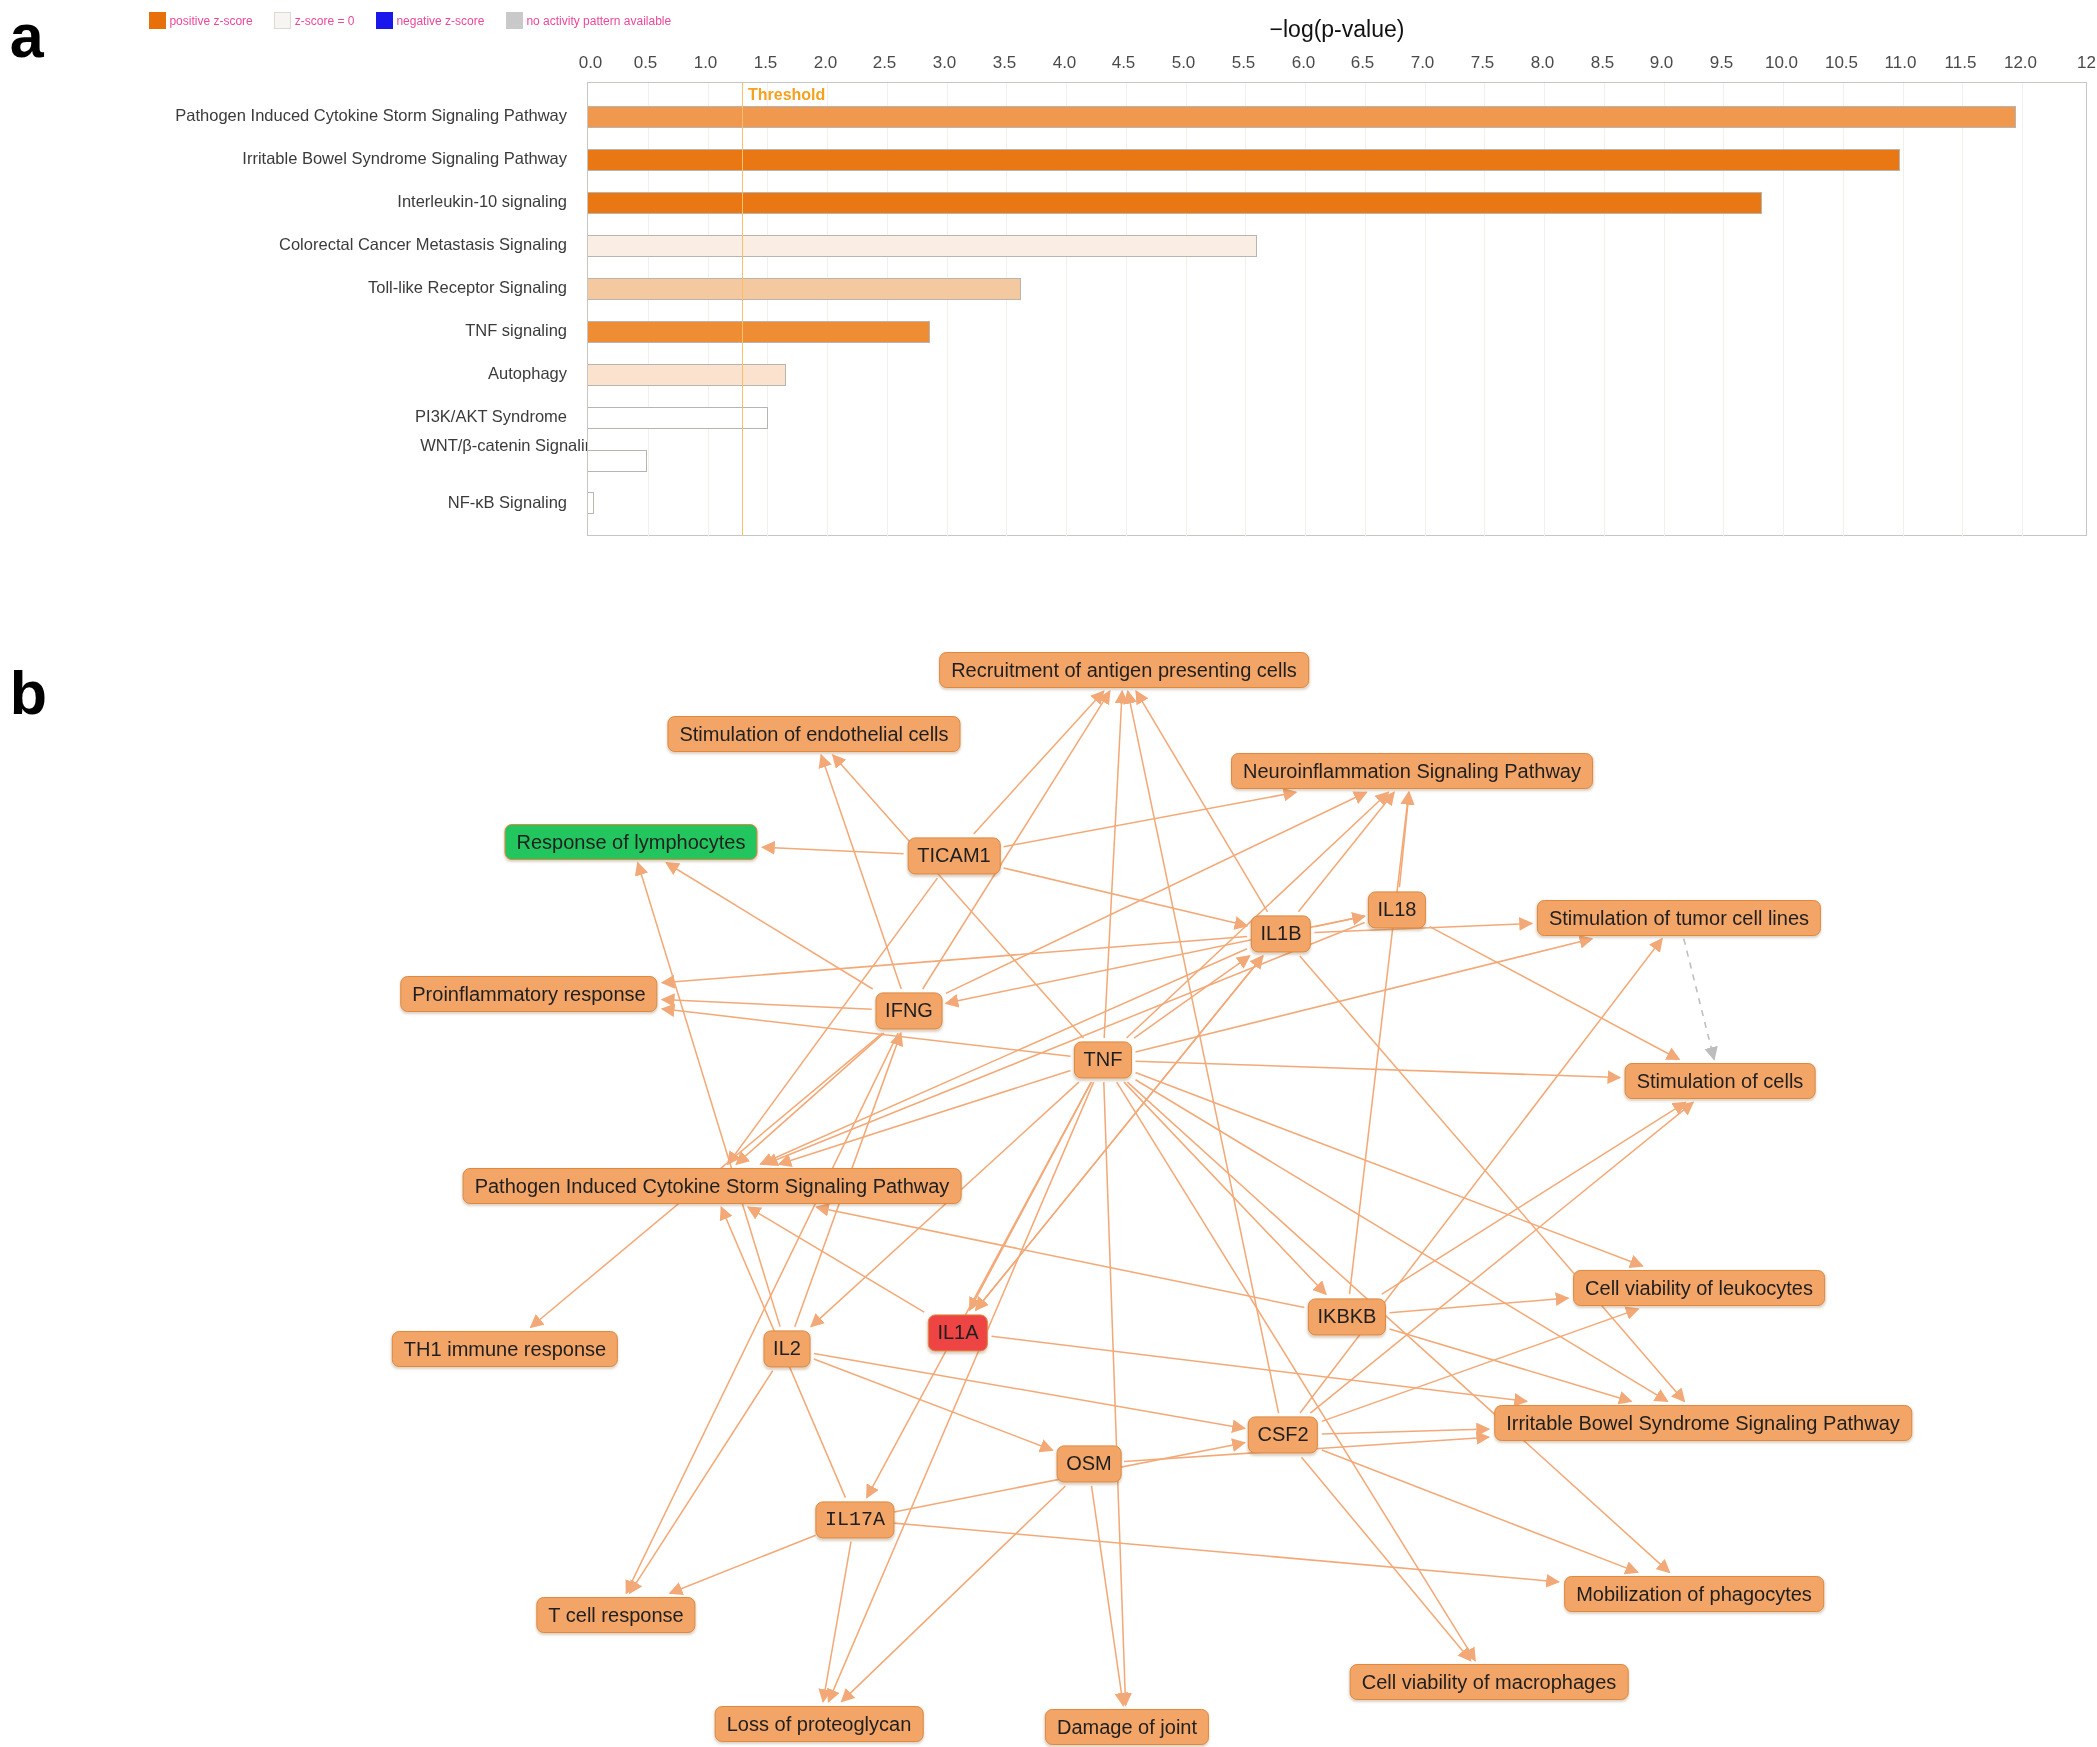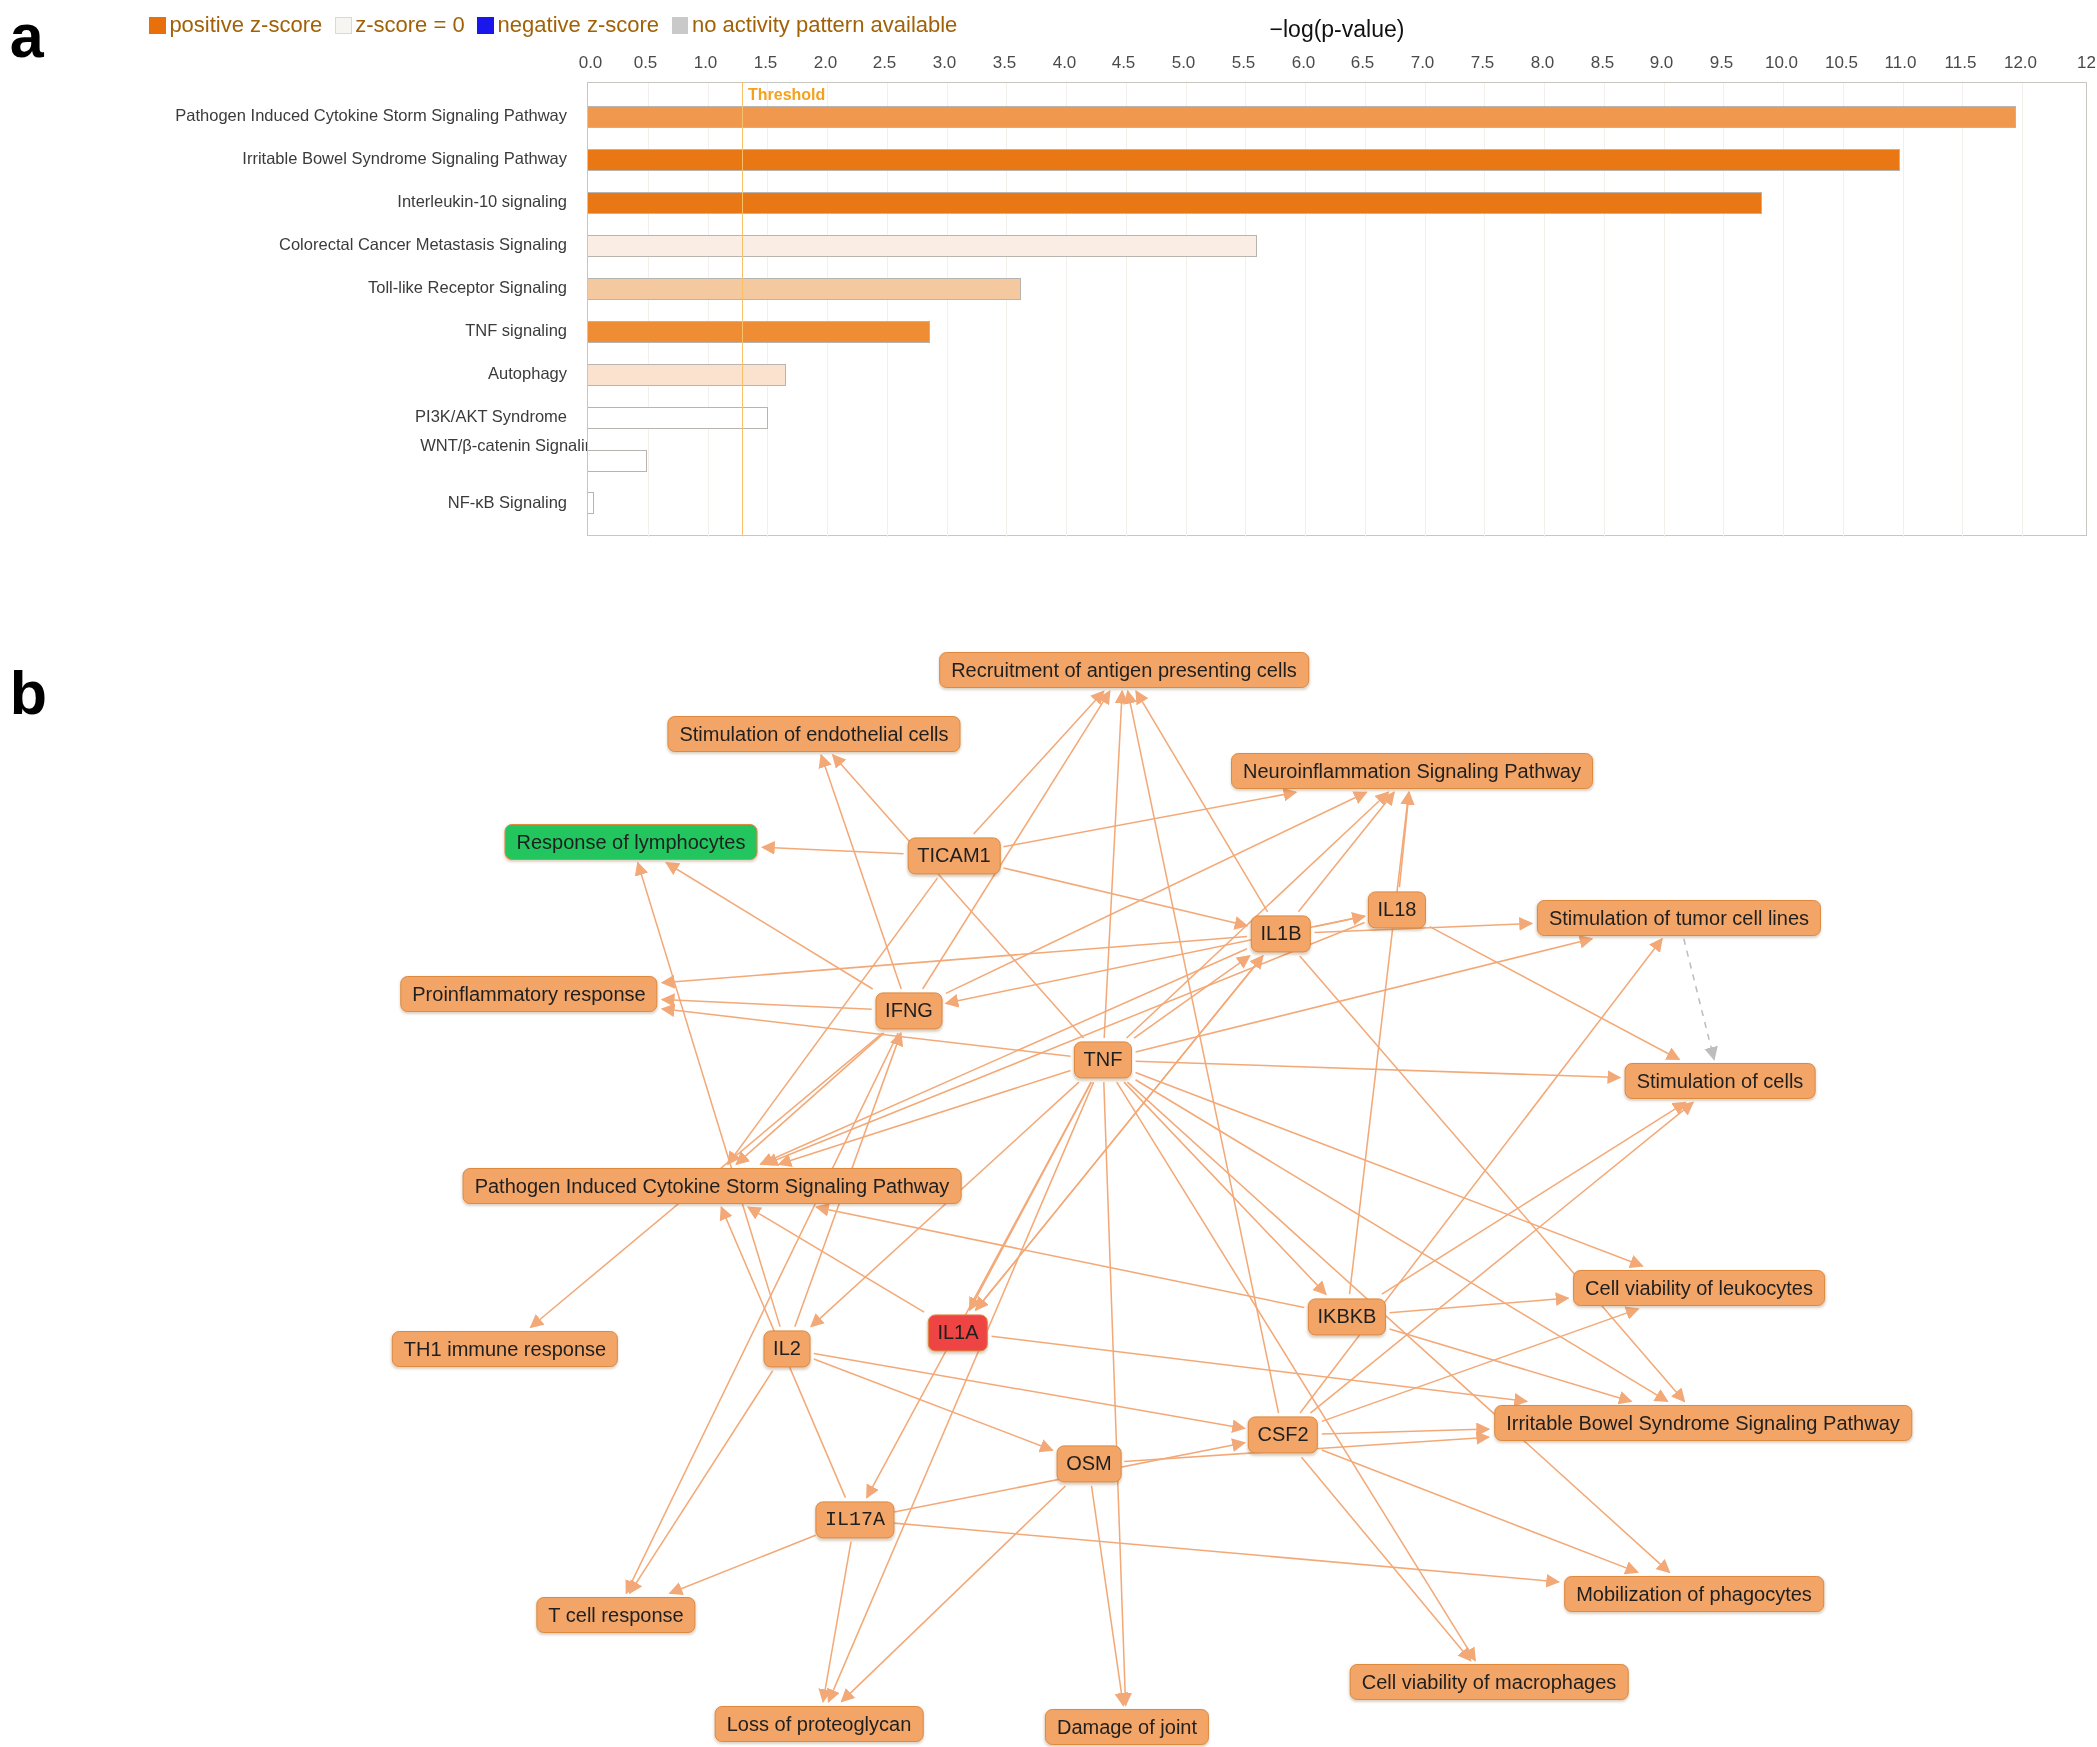--- a/index.html
+++ b/index.html
@@ -1,20 +1,20 @@
 <!DOCTYPE html>
 <html style="font-size:9.8px"><head>
 <meta charset="utf-8">
 <style>
   html,body{margin:0;padding:0;background:#ffffff;}
   body{width:2097px;height:1747px;position:relative;font-family:"Liberation Sans",sans-serif;overflow:hidden;}
   
   .panel-letter{position:absolute;font-weight:bold;font-size:61px;color:#000;line-height:1;}
   
-  #legend{position:absolute;left:149px;top:12.3px;display:flex;align-items:center;gap:4px;font-size:22px;color:#a16207;}
+  #legend{position:absolute;left:149px;top:12.3px;display:flex;align-items:center;gap:13px;font-size:12px;color:#ec4899;}
   .legend-item{display:flex;align-items:center;margin-right:8.6px;}
   .legend-swatch{width:14.7px;height:14.7px;display:inline-block;margin-right:3.7px;border:0.6px solid transparent;}
   
   #axis-title{position:absolute;top:16px;left:587px;width:1500px;text-align:center;font-size:23px;color:#111;}
   .x-tick{position:absolute;width:67px;margin-left:-34px;text-align:center;font-size:17px;color:#4a4a4a;top:53px;}
   #plot-area{position:absolute;left:587px;top:82px;width:1500px;height:454px;border:0.6px solid #c9c5c0;background:#ffffff;box-sizing:border-box;}
   .gridline{position:absolute;top:0;width:0.6px;height:454px;background:#f3efeb;}
   .bar{position:absolute;left:0;height:21.5px;box-sizing:border-box;border:1.2px solid #b8b4b0;border-left:none;}
   .bar-label{position:absolute;left:0;width:567px;height:21.5px;line-height:21.5px;text-align:right;font-size:16.5px;color:#3b3b3b;white-space:nowrap;}
   #threshold-line{position:absolute;top:82px;height:454px;width:1.2px;background:#f9bc5e;}

